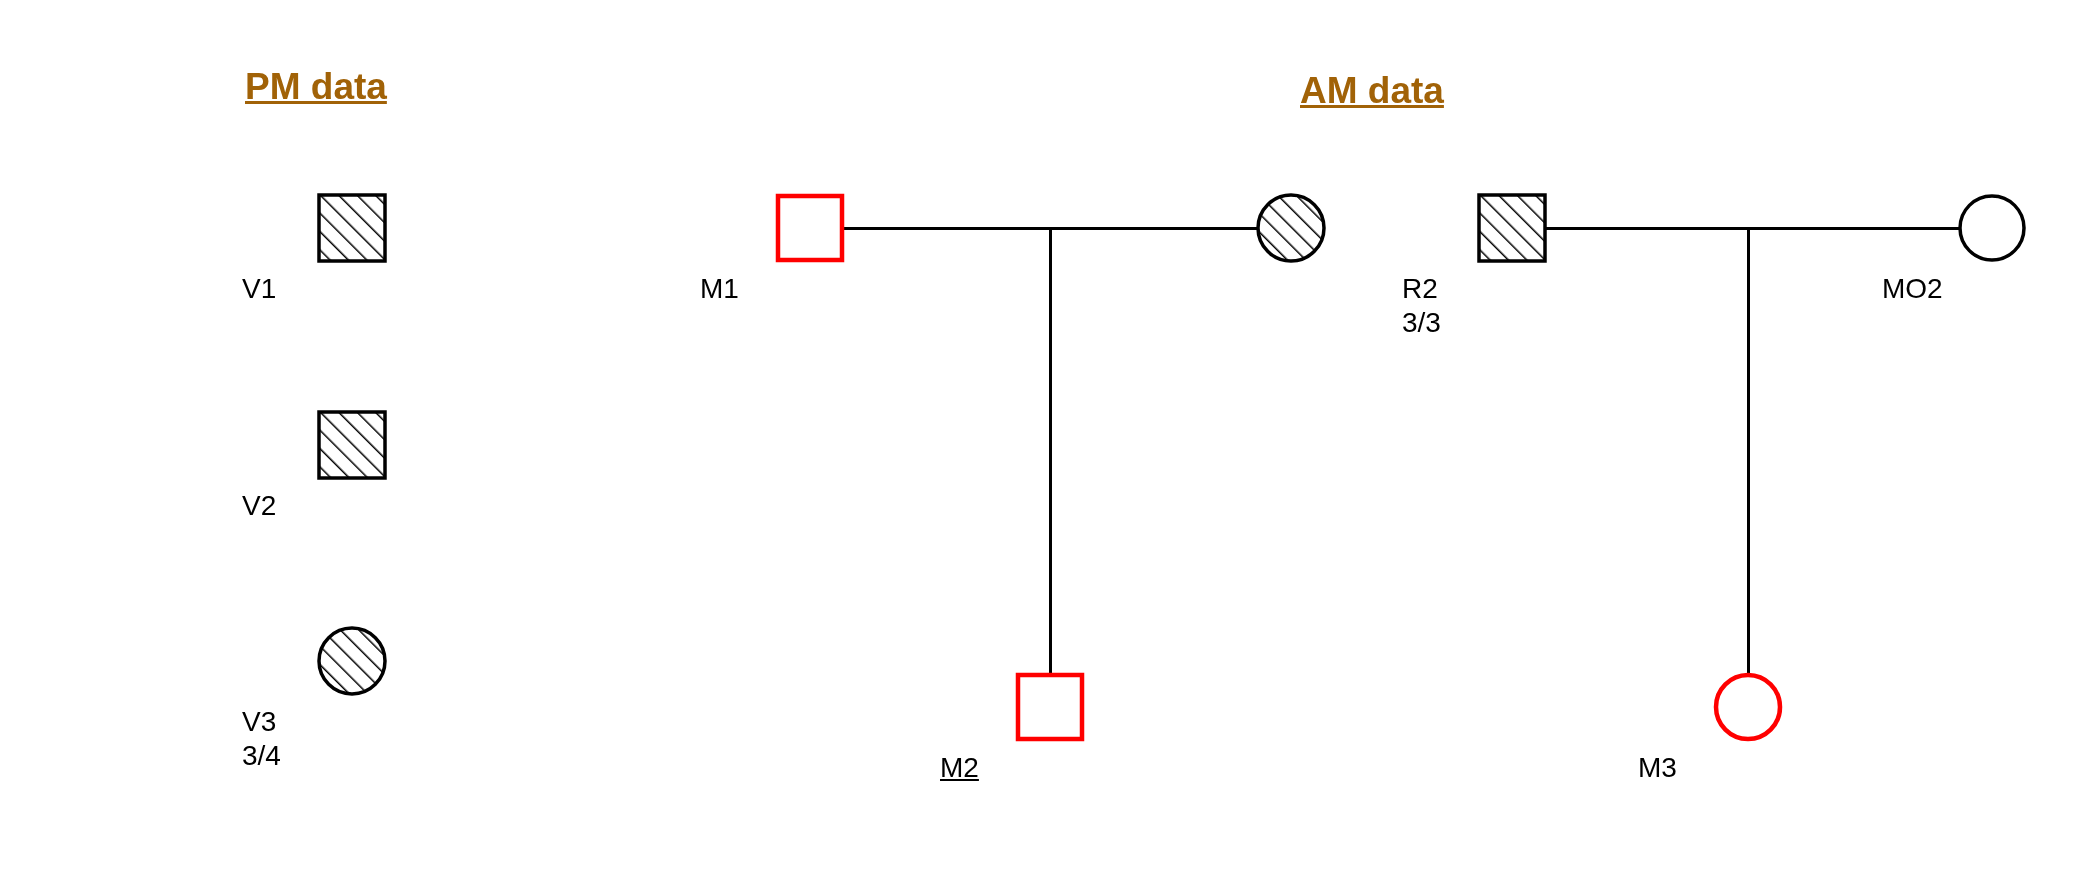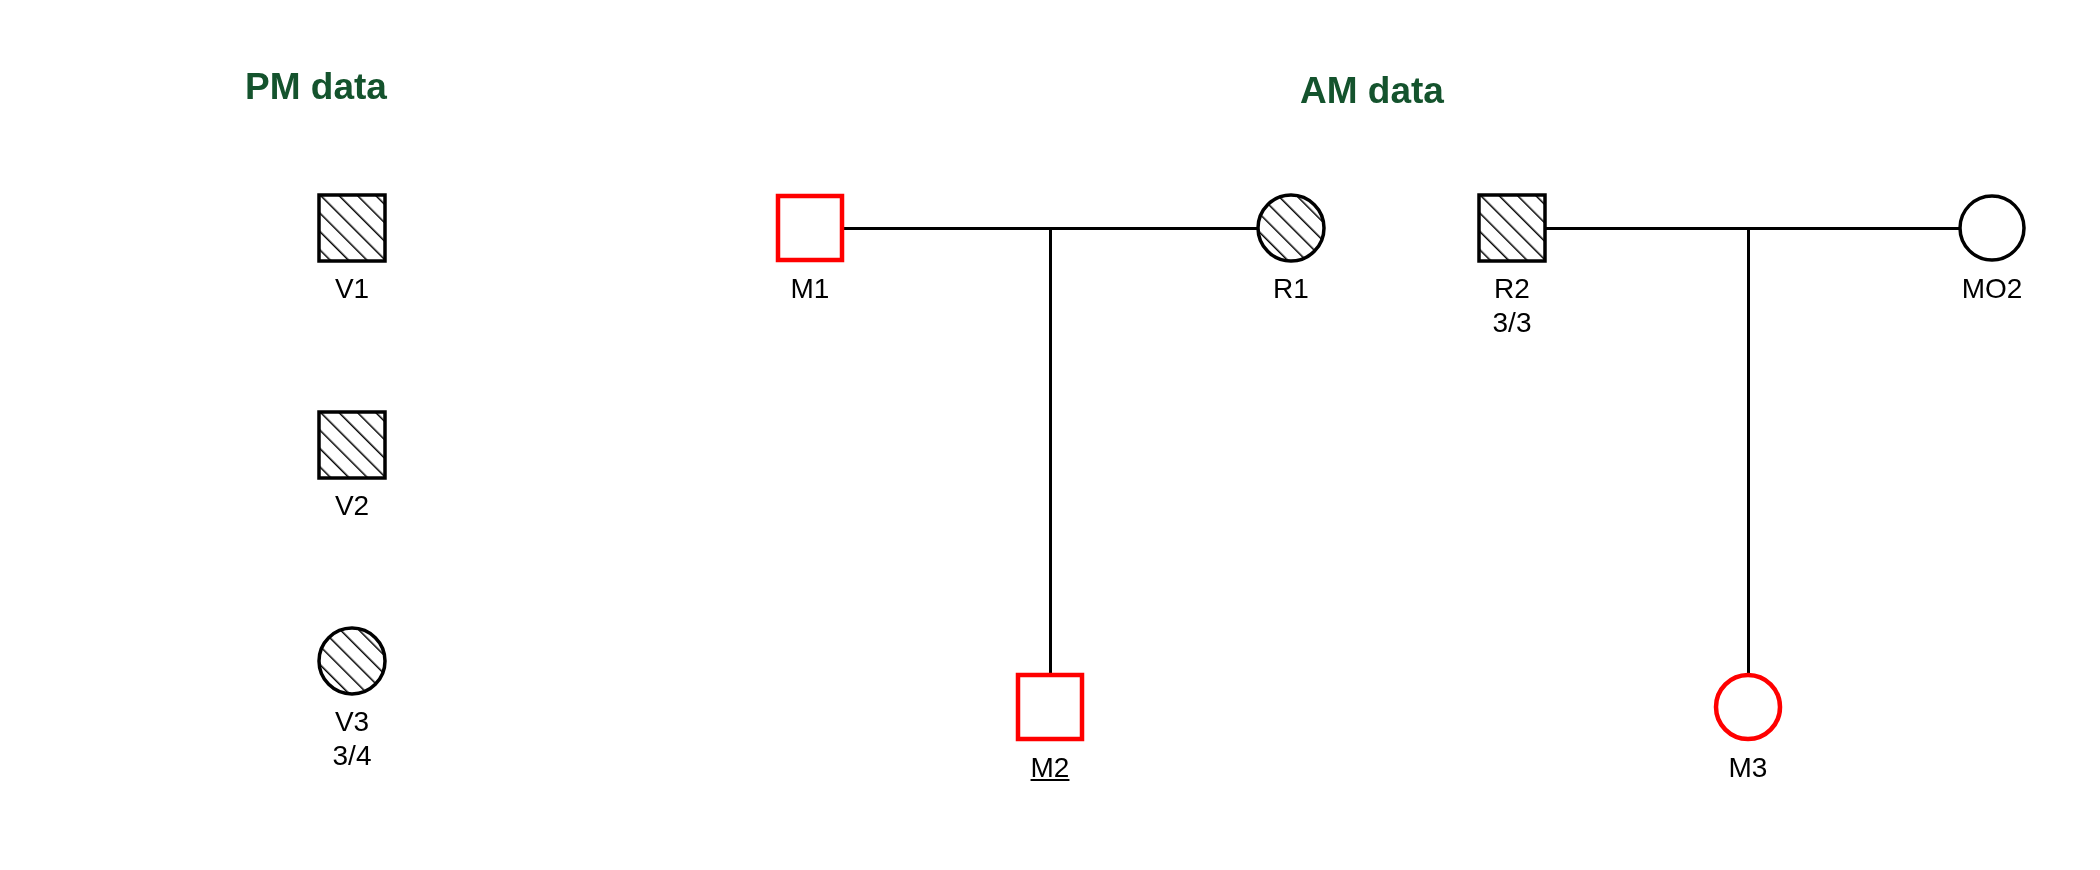--- a/index.html
+++ b/index.html
@@ -18,36 +18,36 @@
     height: 870px;
     background: #ffffff;
     overflow: hidden;
   }
   .section-title {
     position: absolute;
     font-weight: bold;
     font-size: 37px;
     line-height: 1;
     white-space: nowrap;
-    color: #14532d;
+    color: #a16207;
+    text-decoration: underline;
   }
   #title-pm { left: 245px; top: 68px; }
   #title-am { left: 1300px; top: 72px; }
 
   .node {
     position: absolute;
   }
   .node svg { display: block; overflow: visible; }
 
   .label {
     position: absolute;
     font-size: 28px;
     line-height: 34px;
     white-space: nowrap;
-    text-align: center;
     color: #000000;
   }
   .label .id-line { display: block; }
   .label .geno-line { display: block; }
 
   .edge {
     position: absolute;
     background: #000000;
   }
   .edge.h { height: 3px; }
@@ -121,21 +121,20 @@
         <svg width="82" height="82" viewBox="0 0 82 82">
           <defs>
             <pattern id="hatch4" patternUnits="userSpaceOnUse" width="13" height="13" patternTransform="rotate(-45)">
               <line x1="0" y1="0" x2="0" y2="13" stroke="#000000" stroke-width="3"></line>
             </pattern>
           </defs>
           <circle cx="41" cy="41" r="33" fill="url(#hatch4)" stroke="#000000" stroke-width="3.5"></circle>
         </svg>
       </div>
       <div class="label" style="left: 1181px; top: 272px; width: 220px;">
-        <span class="id-line">R1</span>
       </div>
       <div class="node" style="left: 1010px; top: 667px;">
         <svg width="80" height="80" viewBox="0 0 80 80">
           <rect x="8" y="8" width="64" height="64" fill="#ffffff" stroke="#ff0000" stroke-width="4.5"></rect>
         </svg>
       </div>
       <div class="label" style="left: 940px; top: 751px; width: 220px; text-decoration: underline;">
         <span class="id-line">M2</span>
       </div>
       <div class="node" style="left: 1471px; top: 187px;">

